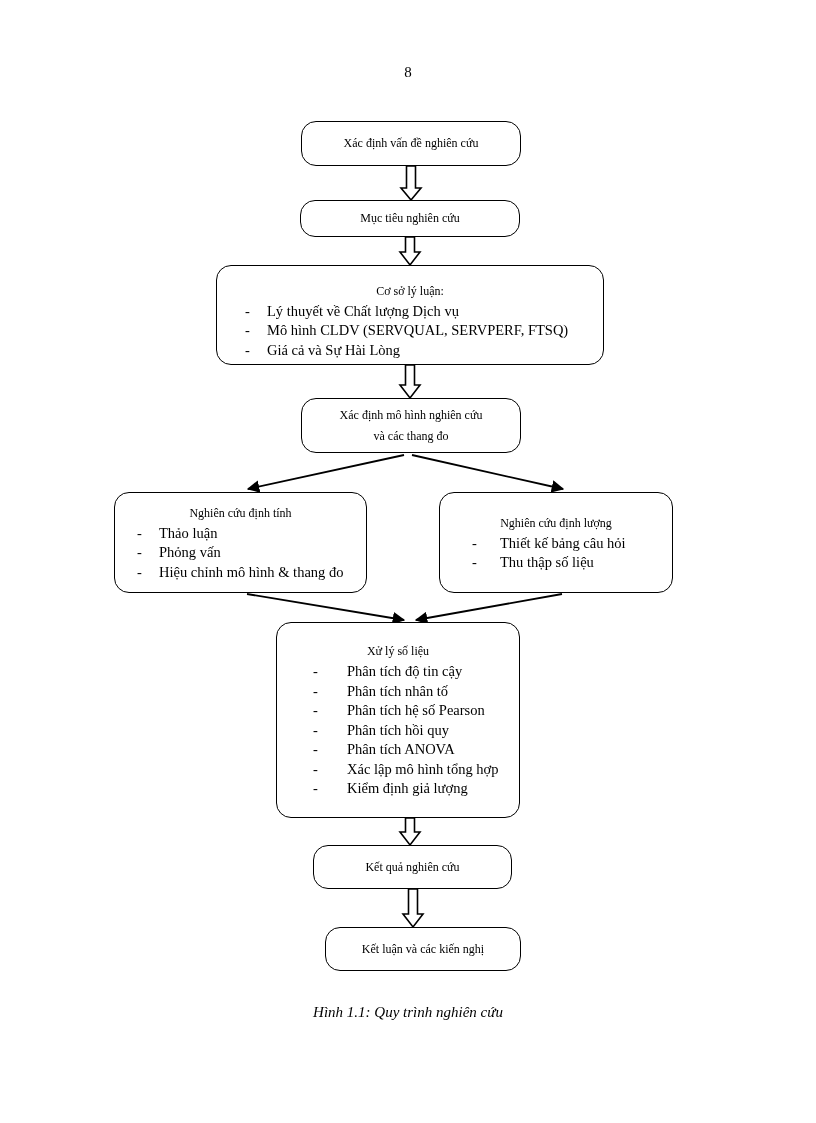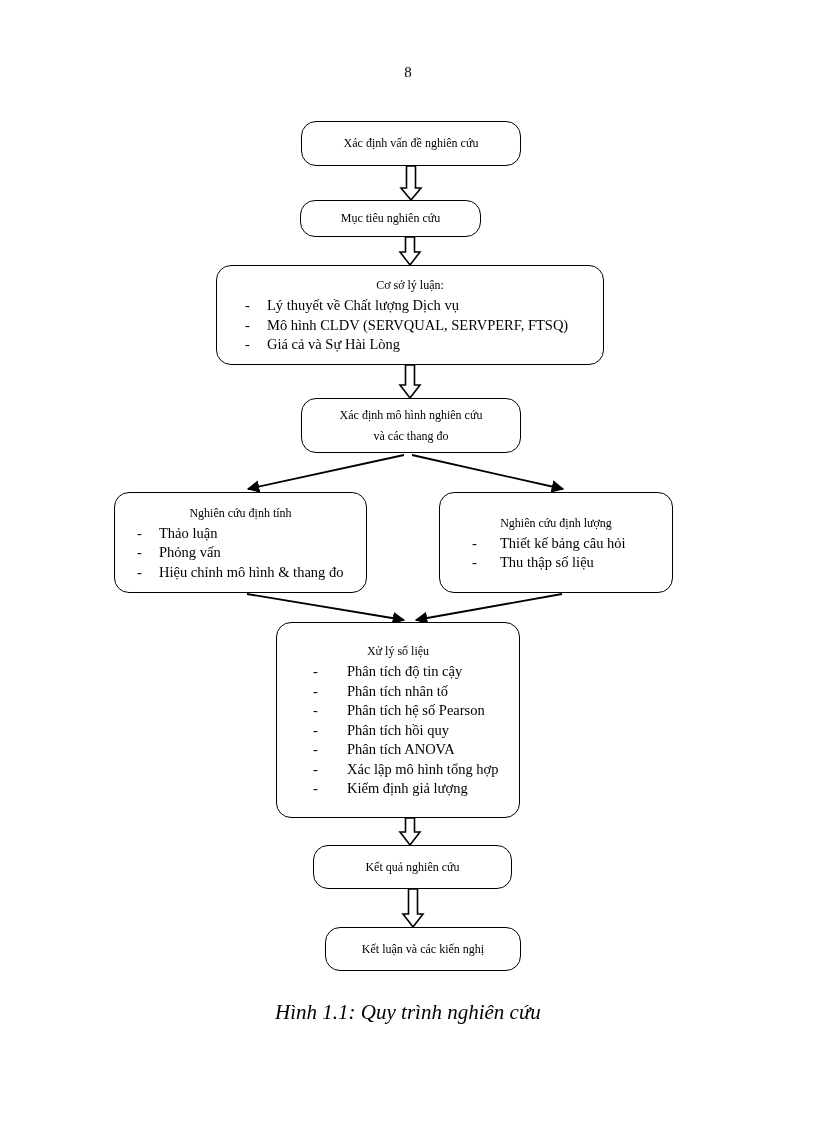--- a/index.html
+++ b/index.html
@@ -77,22 +77,22 @@
     display: inline-block;
     flex: 0 0 auto;
     text-align: left;
   }
   .bullets li .txt {
     display: inline-block;
   }
 
   
   #node-problem   { left: 301px; top: 121px; width: 220px; height: 45px; }
-  #node-objective { left: 300px; top: 200px; width: 181px; height: 37px; }
-  #node-theory    { left: 216px; top: 265px; width: 388px; height: 100px; }
+  #node-objective { left: 300px; top: 200px; width: 220px; height: 37px; }
+  #node-theory    { left: 216px; top: 265px; width: 388px; height: 100px; justify-content: flex-end; }
   #node-model     { left: 301px; top: 398px; width: 220px; height: 55px; }
   #node-qual      { left: 114px; top: 492px; width: 253px; height: 101px; }
   #node-quant     { left: 439px; top: 492px; width: 234px; height: 101px; }
   #node-process   { left: 276px; top: 622px; width: 244px; height: 196px; }
   #node-result    { left: 313px; top: 845px; width: 199px; height: 44px; }
   #node-conclusion{ left: 317px; top: 927px; width: 196px; height: 44px; margin-left: 8px; }
 
   
   #node-theory .bullets { margin-left: 18px; }
   #node-theory .bullets li .dash { width: 22px; }
@@ -104,21 +104,21 @@
   #node-process .bullets li .dash { width: 34px; }
 
   
   .caption {
     position: absolute;
     top: 1002px;
     left: 0;
     width: 816px;
     text-align: center;
     font-style: italic;
-    font-size: 21px;
+    font-size: 15px;
     line-height: 21px;
   }
 </style>
 </head>
 <body>
 
 <div id="page">
 
   <div class="page-number">8</div>
 

